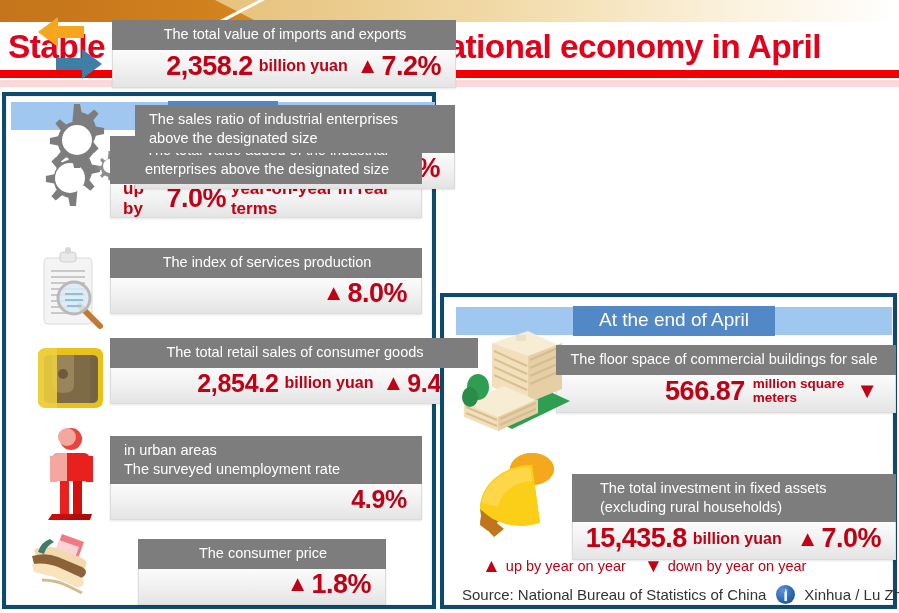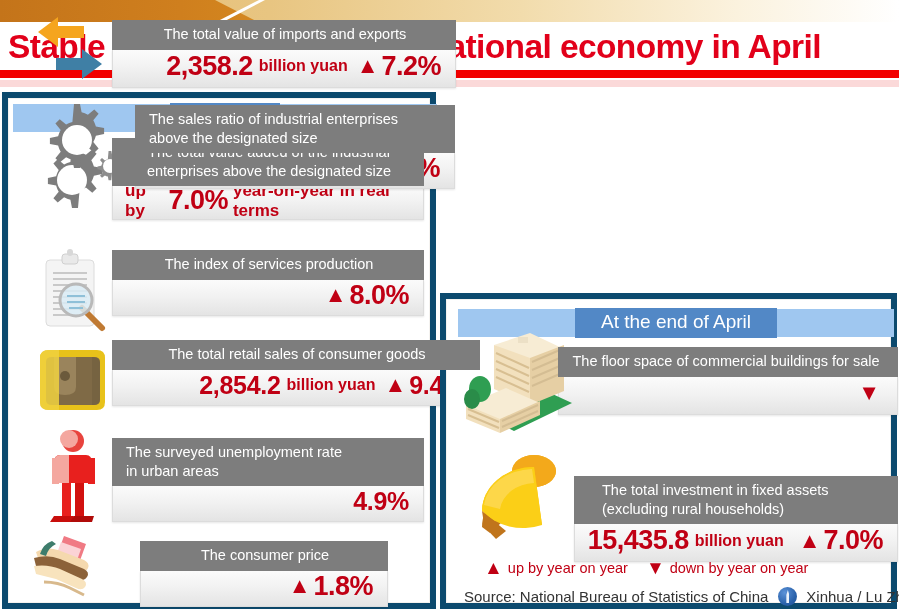--- a/index.html
+++ b/index.html
@@ -40,21 +40,21 @@
     transform: scaleX(0.985);
     transform-origin: left center;
   }
   .rule-red  { position: absolute; left: 0; top: 70px;  width: 899px; height: 8px; background: #f20000; }
   .rule-pink { position: absolute; left: 0; top: 80px;  width: 899px; height: 7px; background: #fbd9d9; }
 
   
   .panel {
     position: absolute;
     background: #ffffff;
-    border: 6px solid #0c4a6e;
+    border: 4px solid #0c4a6e;
     box-shadow: 0 0 0 1px #f4f2ef inset;
     text-decoration: underline;
   }
   #left-panel  { left: 2px;   top: 92px;  width: 434px; height: 517px; }
   #right-top-panel { left: 440px; top: 92px; width: 457px; height: 197px; border: none; background: transparent; }
   #right-bottom-panel { left: 440px; top: 293px; width: 457px; height: 316px; }
 
   
   .section-band {
     position: absolute;
@@ -227,22 +227,22 @@
       <path d="M16 26 q0-5 6-5 h42 q6 0 6 5 v38 q0 5-6 5 h-42 q-6 0-6-5 z" fill="#7f6a46"></path>
       <path d="M24 21 h22 v30 q0 8-11 8 q-11 0-11-8 z" fill="#9a845c"></path>
       <ellipse cx="35" cy="40" rx="5" ry="5" fill="#6b5a3c"></ellipse>
       <path d="M10 22 q0-8 9-8 h10 v60 h-10 q-9 0-9-8 z" fill="#f0d13f" opacity="0.85"></path>
       <path d="M62 21 q8 0 8 6 v36 q0 6-8 6 z" fill="#6e5c3c" opacity="0.5"></path>
     </svg>
   </div>
 
   <div class="stat" style="left:104px; top:340px; width:312px;">
     <div class="stat-label">
+      <div>in urban areas</div>
       <div>The surveyed unemployment rate</div>
-      <div>in urban areas</div>
     </div>
     <div class="stat-value">
       <span class="mid">4.9%</span>
     </div>
   </div>
 
   <div class="icon" style="left:34px; top:330px; width:62px; height:98px;">
     <svg width="62" height="98" viewBox="0 0 62 98" aria-hidden="true">
       <circle cx="31" cy="13" r="11" fill="#e8433d"></circle>
       <circle cx="27" cy="11" r="9" fill="#f4a79f"></circle>
@@ -323,20 +323,25 @@
 
 <div class="panel" id="right-bottom-panel">
 
   <div class="section-band" style="left:12px; top:10px; width:436px; height:28px;">
     <div class="section-band-inner">At the end of April</div>
   </div>
 
   <div class="stat" style="left:112px; top:48px; width:340px;">
     <div class="stat-label center" style="padding-left:8px;padding-right:12px;">The floor space of commercial buildings for sale</div>
     <div class="stat-value" style="height:38px;">
+      <span class="big">566.87</span>
+      <span class="unit2">
+        <div>million square</div>
+        <div>meters</div>
+      </span>
       <span class="tri-down">▼</span>
     </div>
   </div>
 
   <div class="icon" style="left:14px; top:30px; width:116px; height:104px;">
     <svg width="116" height="104" viewBox="0 0 116 104" aria-hidden="true">
       <path d="M6 78 l48 24 58-28 -48-22 z" fill="#2f9e52"></path>
       <path d="M34 16 l36 -12 34 16 -36 13 z" fill="#f7ecd4"></path>
       <path d="M34 16 v44 l36 16 v-47 z" fill="#f2e0bd"></path>
       <path d="M70 29 v47 l34-14 v-46 z" fill="#e6cfa4"></path>

